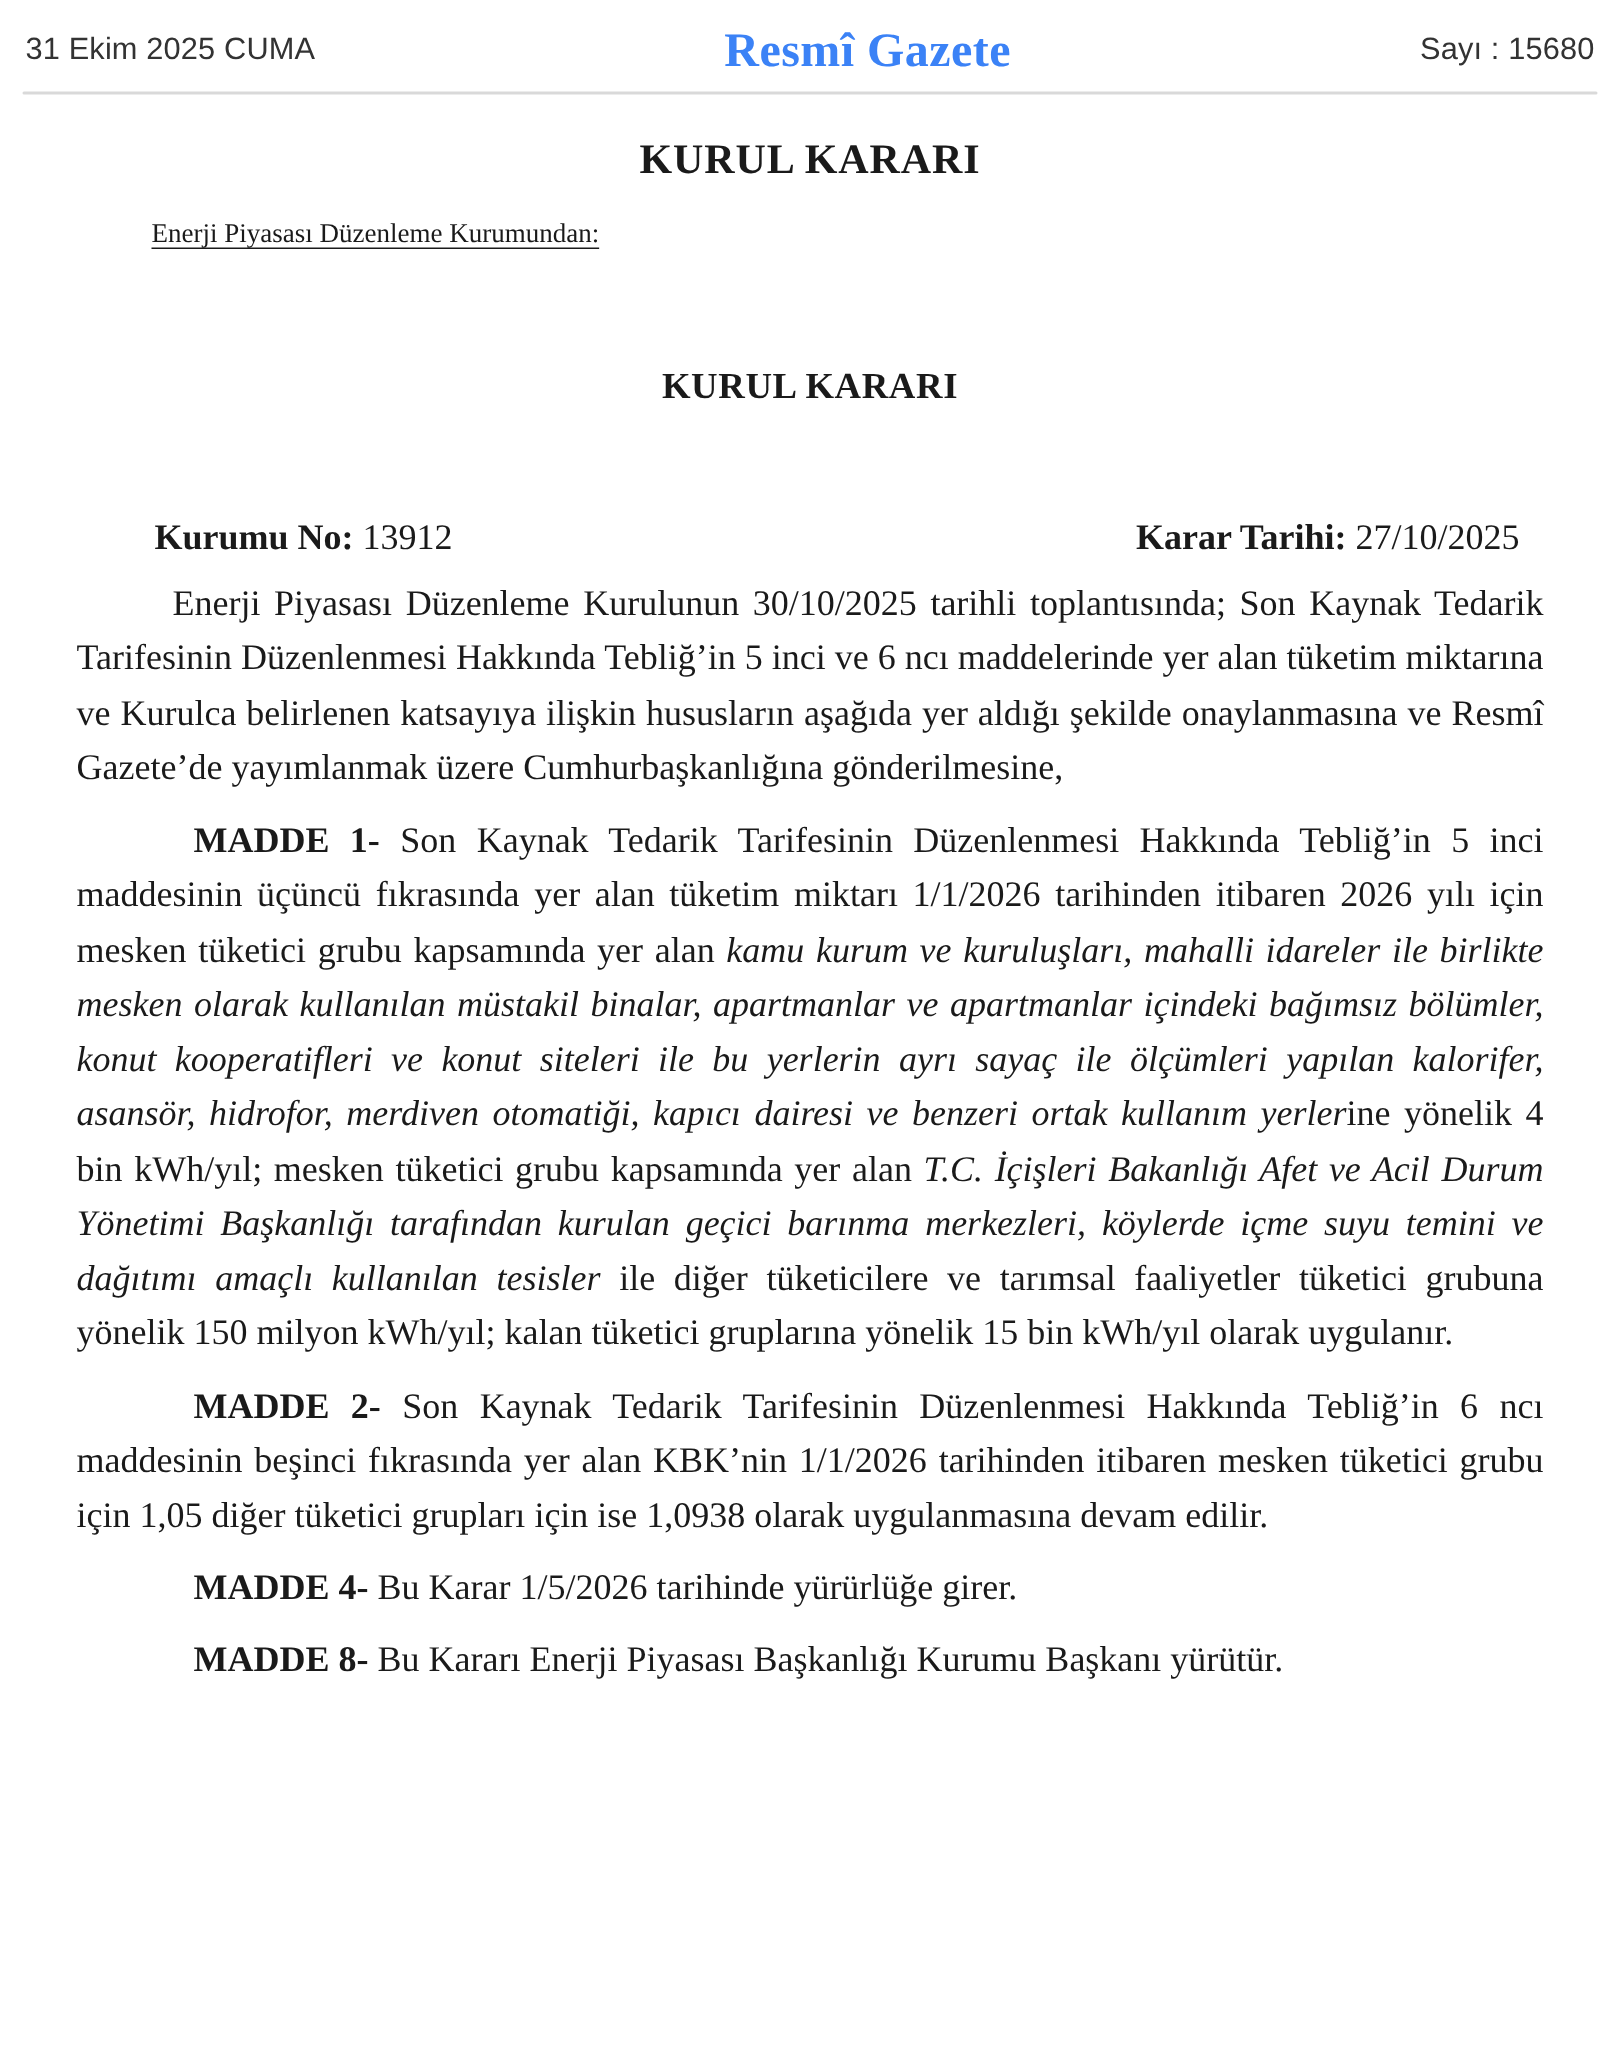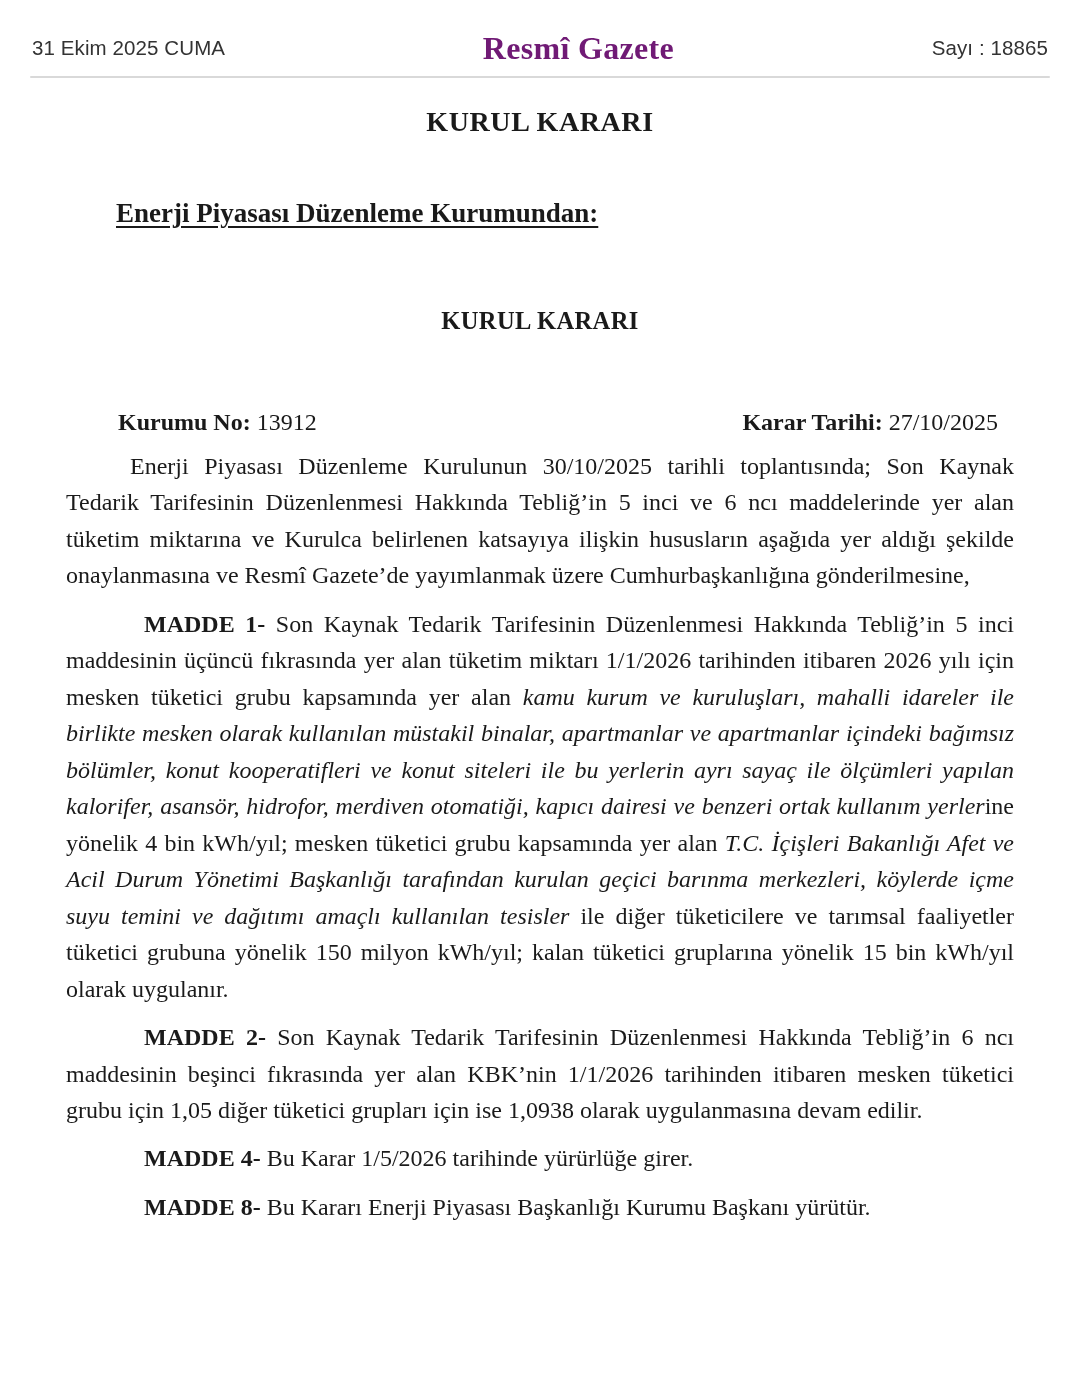--- a/index.html
+++ b/index.html
@@ -15,21 +15,21 @@
     font-family: "Liberation Serif", "DejaVu Serif", serif;
     color: #1a1a1a;
     -webkit-font-smoothing: antialiased;
   }
 
   .page {
     position: relative;
     width: 1080px;
     height: 1081px;
     box-sizing: border-box;
-    padding: 16px;
+    padding: 1px;
   }
 
   
   .masthead {
     display: flex;
     align-items: center;
     justify-content: space-between;
     padding: 14px 16px 6px 16px;
     box-sizing: border-box;
     height: 56px;
@@ -70,24 +70,24 @@
   .doc-title {
     text-align: center;
     font-weight: bold;
     font-size: 28px;
     letter-spacing: 0.6px;
     margin-top: 28px;
     margin-bottom: 0;
   }
 
   .issuer {
-    margin-top: 60px;
+    margin-top: 22px;
     margin-left: 62px;
-    font-size: 27px;
-    font-weight: bold;
+    font-size: 18px;
+    font-weight: normal;
   }
   .issuer span.u {
     text-decoration: underline;
     text-underline-offset: 4px;
   }
 
   .sub-title {
     text-align: center;
     font-weight: bold;
     font-size: 24.5px;
@@ -144,22 +144,22 @@
   .b { font-weight: bold; }
   .i { font-style: italic; }
 </style>
 </head>
 <body>
 
 <div class="page">
 
   <div class="masthead">
     <div class="masthead-date">31 Ekim 2025 CUMA</div>
-    <div class="masthead-title" style="color: #701a75;">Resmî Gazete</div>
-    <div class="masthead-issue">Sayı : 18865</div>
+    <div class="masthead-title" style="color: #3b82f6;">Resmî Gazete</div>
+    <div class="masthead-issue">Sayı : 15680</div>
   </div>
   <div class="masthead-rule" style="background: rgb(217, 217, 217);"></div>
 
   <div class="content">
 
     <div class="doc-title">KURUL KARARI</div>
 
     <div class="issuer">
       <span class="u">Enerji Piyasası Düzenleme Kurumundan:</span>
     </div>

